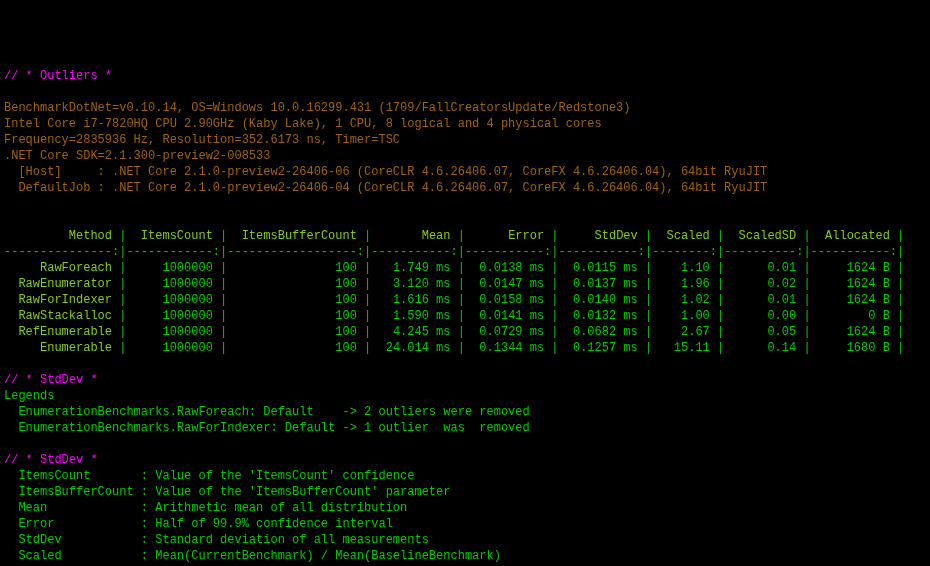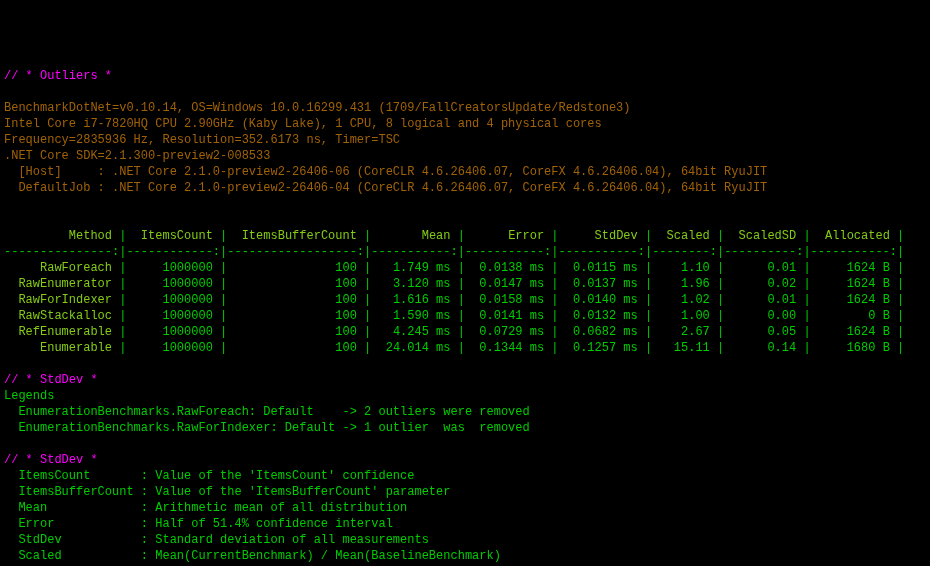--- a/index.html
+++ b/index.html
@@ -43,21 +43,21 @@
 
 <span class="magenta">// * StdDev *</span>
 <span class="green">Legends</span>
 <span class="green">  EnumerationBenchmarks.RawForeach: Default    -&gt; 2 outliers were removed</span>
 <span class="green">  EnumerationBenchmarks.RawForIndexer: Default -&gt; 1 outlier  was  removed</span>
 
 <span class="magenta">// * StdDev *</span>
 <span class="green">  ItemsCount       : Value of the 'ItemsCount' confidence</span>
 <span class="green">  ItemsBufferCount : Value of the 'ItemsBufferCount' parameter</span>
 <span class="green">  Mean             : Arithmetic mean of all distribution</span>
-<span class="green">  Error            : Half of 51.4% confidence interval</span>
+<span class="green">  Error            : Half of 99.9% confidence interval</span>
 <span class="green">  StdDev           : Standard deviation of all measurements</span>
 <span class="green">  Scaled           : Mean(CurrentBenchmark) / Mean(BaselineBenchmark)</span>
 <span class="green">  ScaledSD         : Standard deviation of ratio of distribution of [CurrentBenchmark] and [BaselineBenchmark]</span>
 
 </div>
 
 
 
 
 </body></html>

